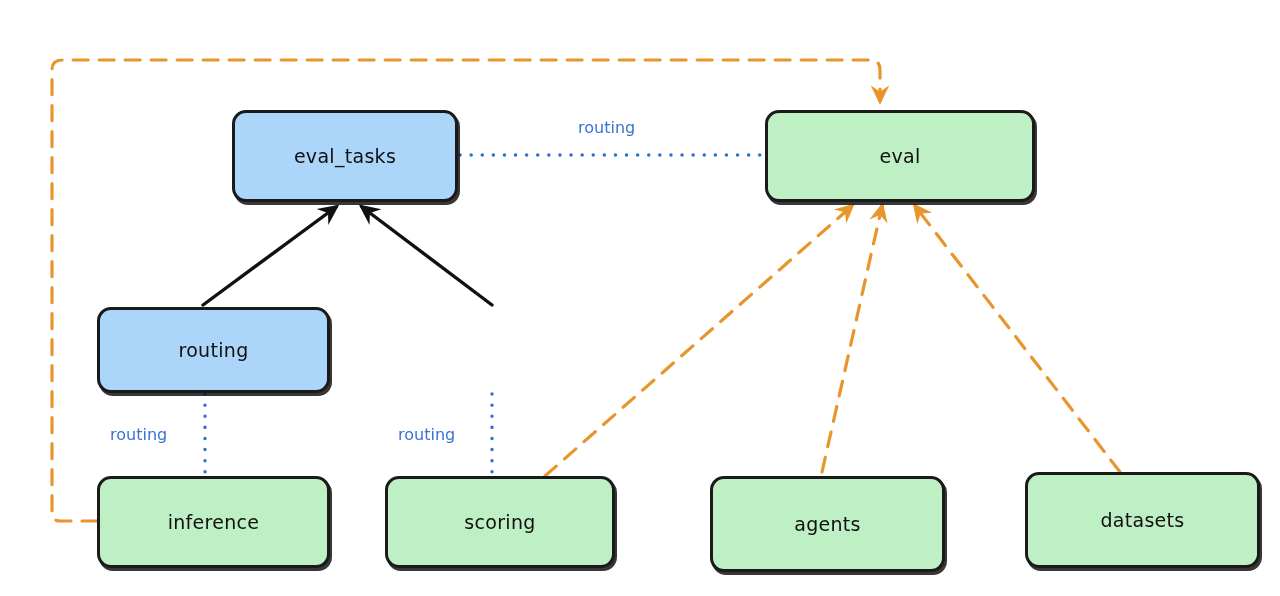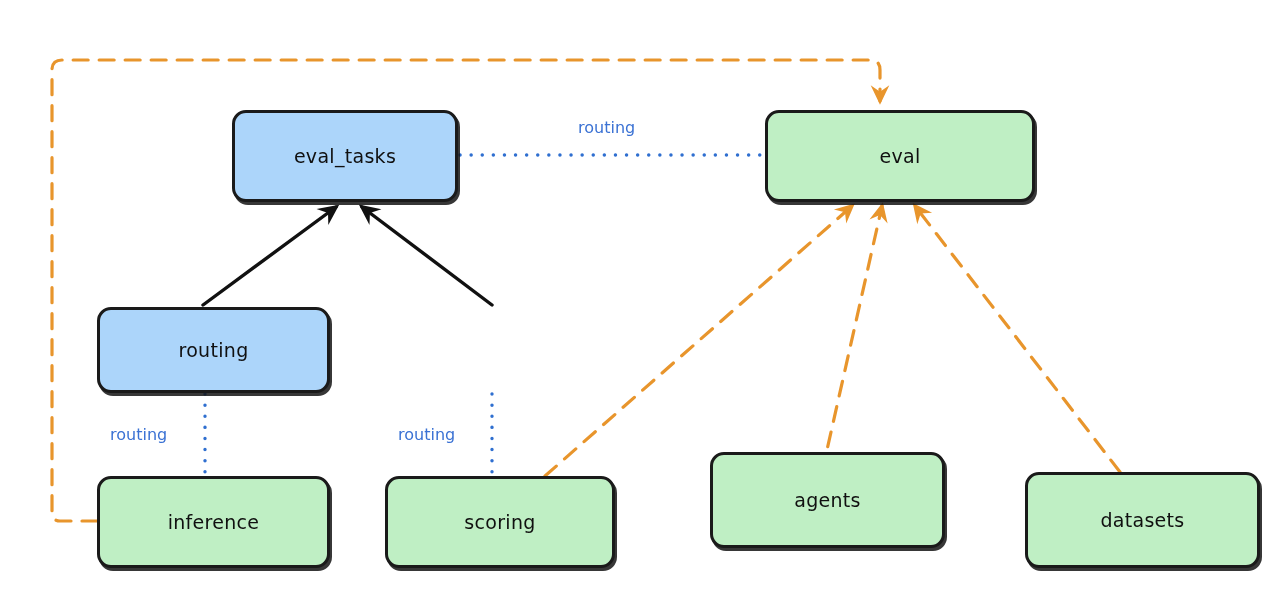--- a/index.html
+++ b/index.html
@@ -104,21 +104,21 @@
 
 
   <div class="node green" style="left:97px; top:476px; width:233px; height:92px;">
     <span class="node-label">inference</span>
   </div>
 
   <div class="node green" style="left:385px; top:476px; width:230px; height:92px;">
     <span class="node-label">scoring</span>
   </div>
 
-  <div class="node green" style="left:710px; top:452px; width:235px; height:96px;">
+  <div class="node green" style="left:710px; top:476px; width:235px; height:96px;">
     <span class="node-label">agents</span>
   </div>
 
   <div class="node green" style="left:1025px; top:472px; width:235px; height:96px;">
     <span class="node-label">datasets</span>
   </div>
 
   <div class="edge-label" style="left:578px; top:118px;">routing</div>
 
   <div class="edge-label" style="left:110px; top:425px;">routing</div>

